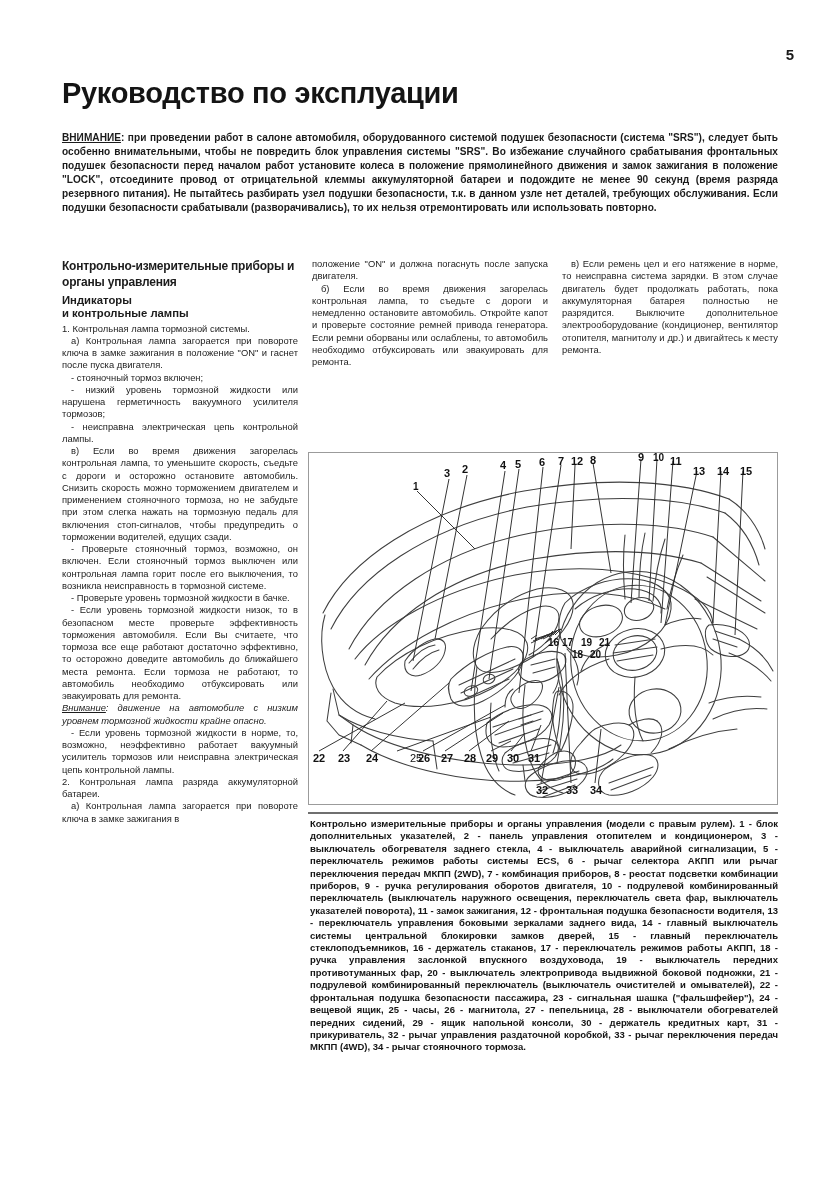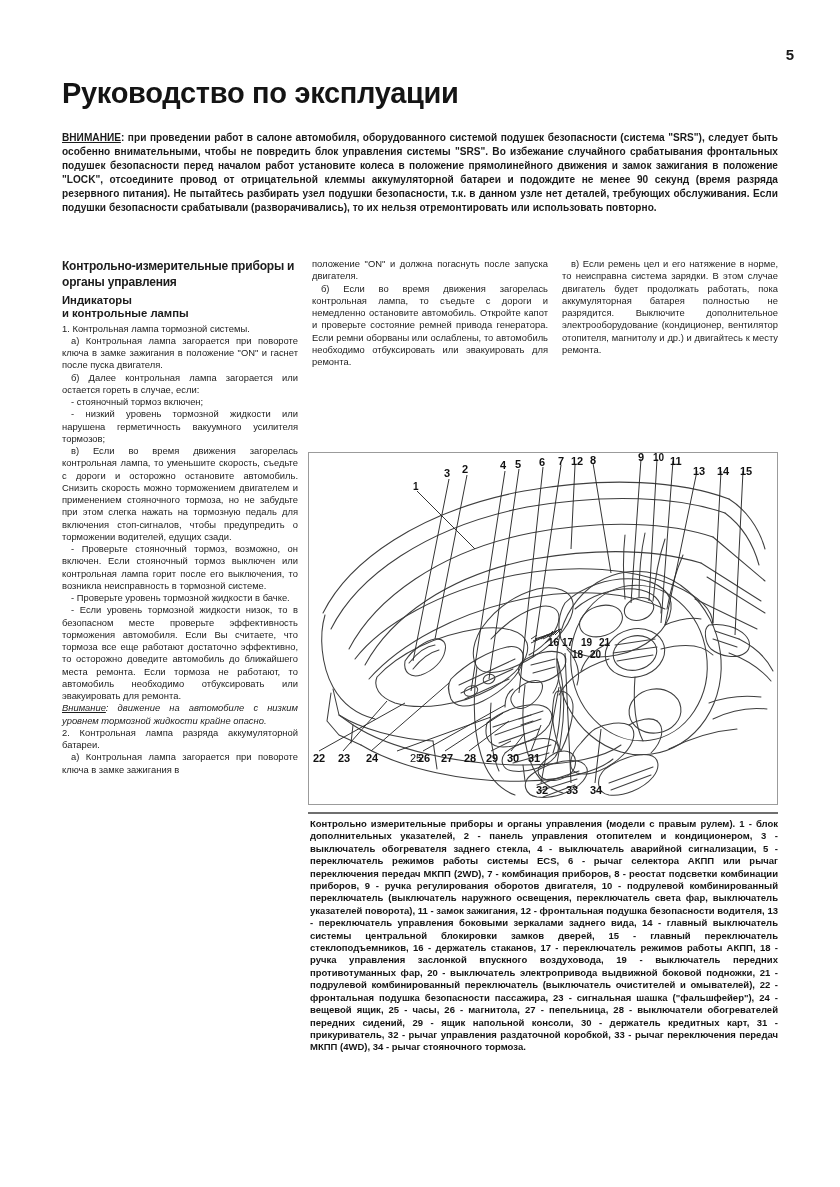--- a/index.html
+++ b/index.html
@@ -96,28 +96,29 @@
   </div>
 
   <div class="col col-left">
     <div class="sec-title">Контрольно-измерительные приборы и органы управления</div>
     <div class="sub-title">
       <div>Индикаторы</div>
       <div>и контрольные лампы</div>
     </div>
     <p class="item">1. Контрольная лампа тормозной системы.</p>
     <p class="sub">а) Контрольная лампа загорается при повороте ключа в замке зажигания в положение "ON" и гаснет после пуска двигателя.</p>
-    <p class="sub">б) Далее контрольная лампа загорается или остается гореть в случае, если:</p>
     <p class="dash">- стояночный тормоз включен;</p>
     <p class="dash">- низкий уровень тормозной жидкости или нарушена герметичность вакуумного усилителя тормозов;</p>
+    <p class="dash">- неисправна электрическая цепь контрольной лампы.</p>
     <p class="sub">в) Если во время движения загорелась контрольная лампа, то уменьшите скорость, съедьте с дороги и осторожно остановите автомобиль. Снизить скорость можно торможением двигателем и применением стояночного тормоза, но не забудьте при этом слегка нажать на тормозную педаль для включения стоп-сигналов, чтобы предупредить о торможении водителей, едущих сзади.</p>
     <p class="dash">- Проверьте стояночный тормоз, возможно, он включен. Если стояночный тормоз выключен или контрольная лампа горит после его выключения, то возникла неисправность в тормозной системе.</p>
     <p class="dash">- Проверьте уровень тормозной жидкости в бачке.</p>
     <p class="dash">- Если уровень тормозной жидкости низок, то в безопасном месте проверьте эффективность торможения автомобиля. Если Вы считаете, что тормоза все еще работают достаточно эффективно, то осторожно доведите автомобиль до ближайшего места ремонта. Если тормоза не работают, то автомобиль необходимо отбуксировать или эвакуировать для ремонта.</p>
     <p class="note-run"><u>Внимание</u><span>: движение на автомобиле с низким уровнем тормозной жидкости крайне опасно.</span></p>
+    <p class="dash">- Если уровень тормозной жидкости в норме, то, возможно, неэффективно работает вакуумный усилитель тормозов или неисправна электрическая цепь контрольной лампы.</p>
     <p class="item">2. Контрольная лампа разряда аккумуляторной батареи.</p>
     <p class="sub">а) Контрольная лампа загорается при повороте ключа в замке зажигания в</p>
   </div>
 
   <div class="col col-mid">
     <p class="item">положение "ON" и должна погаснуть после запуска двигателя.</p>
     <p class="sub">б) Если во время движения загорелась контрольная лампа, то съедьте с дороги и немедленно остановите автомобиль. Откройте капот и проверьте состояние ремней привода генератора. Если ремни оборваны или ослаблены, то автомобиль необходимо отбуксировать или эвакуировать для ремонта.</p>
   </div>
 
   <div class="col col-right">

